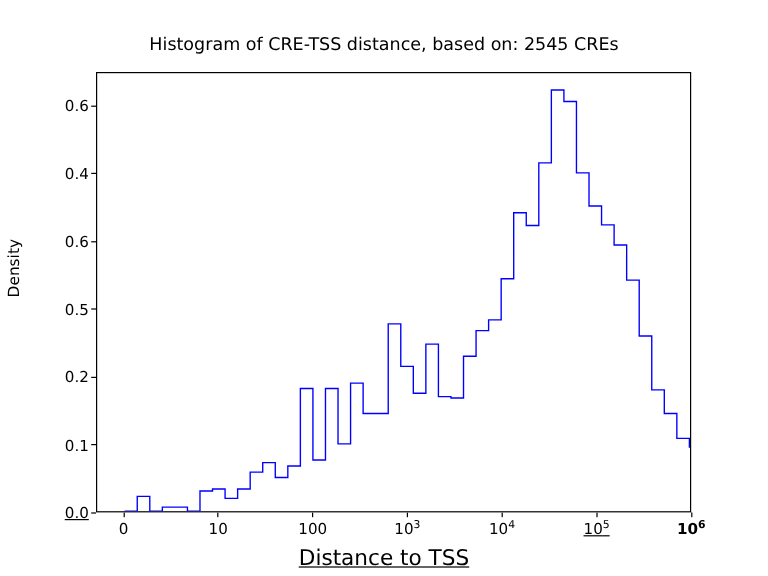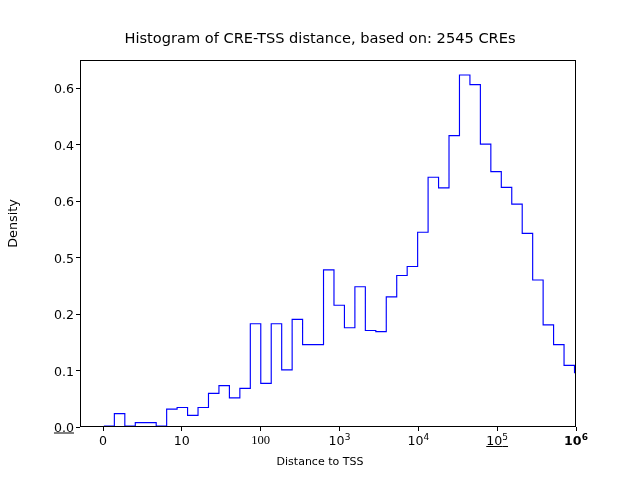--- a/index.html
+++ b/index.html
@@ -93,22 +93,23 @@
     width: 1.1px;
     height: 4px;
     background: #000000;
   }
   #xaxis-label {
     position: absolute;
     left: 0;
     top: 455px;
     width: 640px;
     text-align: center;
-    font-size: 11px;
+    font-size: 18px;
     color: #000000;
+    text-decoration: underline;
   }
   #yaxis-label {
     position: absolute;
     left: -68px;
     top: 216px;
     width: 160px;
     text-align: center;
     font-size: 12.8px;
     color: #000000;
     transform: rotate(-90deg);
@@ -139,21 +140,21 @@
       <div class="ytick-mark" style="top: 313.577px;"></div>
       <div class="ytick-mark" style="top: 257.115px;"></div>
       <div class="ytick-mark" style="top: 200.654px;"></div>
       <div class="ytick-mark" style="top: 144.192px;"></div>
       <div class="ytick-mark" style="top: 87.7308px;"></div>
     </div>
 
   <div id="xtick-labels">
       <div class="xtick-label" style="left: 103px;">0</div>
       <div class="xtick-label" style="left: 181.833px;">10</div>
-      <div class="xtick-label" style="left: 260.667px; font-family: Liberation Serif, serif;">100</div>
+      <div class="xtick-label" style="left: 260.667px;">100</div>
       <div class="xtick-label" style="left: 339.5px;">10<sup>3</sup></div>
       <div class="xtick-label" style="left: 418.333px;">10<sup>4</sup></div>
       <div class="xtick-label" style="left: 497.167px; text-decoration: underline;">10<sup>5</sup></div>
       <div class="xtick-label" style="left: 576px; font-weight: bold;">10<sup>6</sup></div>
     </div>
   <div id="xtick-marks">
       <div class="xtick-mark" style="left: 102.5px;"></div>
       <div class="xtick-mark" style="left: 181.333px;"></div>
       <div class="xtick-mark" style="left: 260.167px;"></div>
       <div class="xtick-mark" style="left: 339px;"></div>

